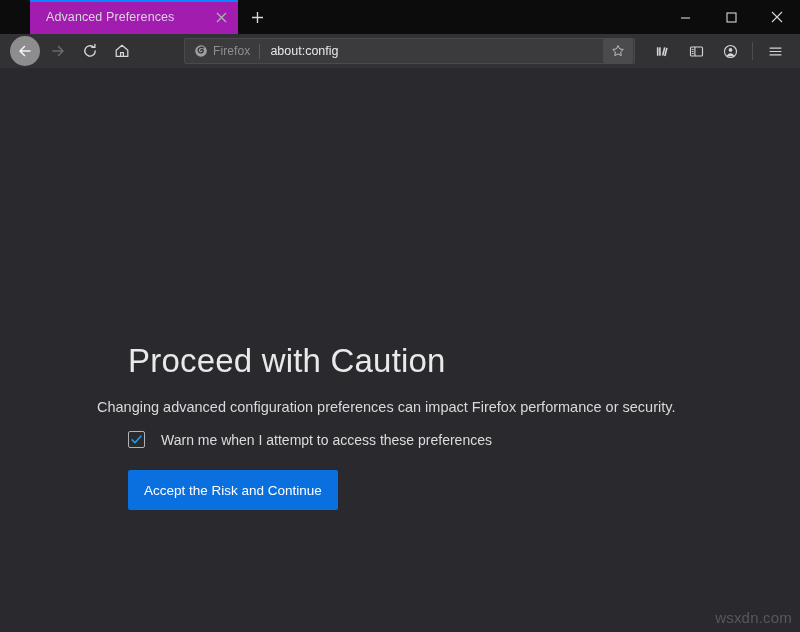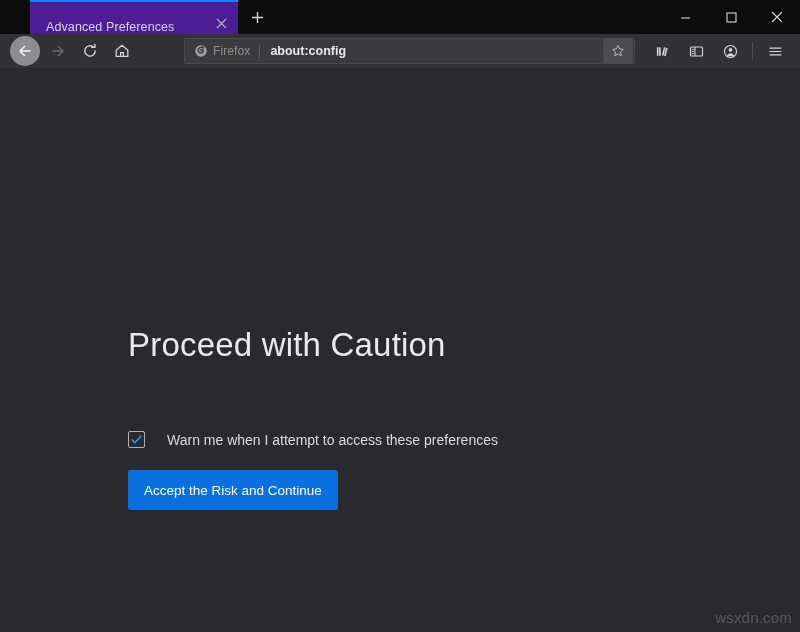--- a/index.html
+++ b/index.html
@@ -19,23 +19,23 @@
     background: #0c0c0d;
     display: flex;
     align-items: flex-end;
   }
 
   .tab {
     position: relative;
     margin-left: 30px;
     width: 208px;
     height: 34px;
-    background: #4c1d95;
-    display: flex;
-    align-items: flex-end;
+    background: #a21caf;
+    display: flex;
+    align-items: center;
     padding: 0 6px 0 16px;
   }
   .tab::before {
     content: "";
     position: absolute;
     top: 0; left: 0; right: 0;
     height: 2px;
     background: #0a84ff;
   }
   .tab-title {
@@ -133,21 +133,20 @@
     flex: 0 0 auto;
   }
   .url-text {
     flex: 1;
     color: #e8e8ea;
     font-size: 12.5px;
     padding-left: 10px;
     white-space: nowrap;
     overflow: hidden;
     min-width: 0;
-    font-weight: bold;
   }
   .star-btn {
     width: 30px; height: 24px;
     margin-right: 1px;
     display: flex; align-items: center; justify-content: center;
     color: #c5c5c7;
     background: #4b4b4e;
     border-radius: 2px;
     flex: 0 0 auto;
   }
@@ -173,40 +172,40 @@
     position: relative;
     padding-left: 128px;
   }
 
   .warning-heading {
     color: #e9e9ea;
     font-size: 33px;
     font-weight: 300;
     letter-spacing: .2px;
     position: absolute;
-    top: 258px;
+    top: 274px;
     left: 128px;
   }
 
   .warning-desc {
     color: #d9d9da;
     font-size: 14.5px;
     position: absolute;
     top: 331px;
     left: 97px;
     white-space: nowrap;
   }
 
   .warning-checkrow {
     position: absolute;
     top: 363px;
     left: 128px;
     display: flex;
     align-items: center;
-    gap: 22px;
+    gap: 16px;
   }
   .checkbox {
     width: 17px; height: 17px;
     border: 1px solid #b1b1b3;
     background: #2a2a2e;
     border-radius: 2px;
     display: flex;
     align-items: center;
     justify-content: center;
     flex: 0 0 auto;
@@ -361,20 +360,21 @@
     <svg width="15" height="15" viewBox="0 0 16 16" aria-hidden="true">
       <path d="M2.2 4.3 H13.8 M2.2 8 H13.8 M2.2 11.7 H13.8" stroke="currentColor" stroke-width="1.3" stroke-linecap="round"></path>
     </svg>
   </div>
 </div>
 
 <div class="content">
 
   <h1 class="warning-heading">Proceed with Caution</h1>
 
+  <p class="warning-desc">Changing advanced configuration preferences can impact Firefox performance or security.</p>
 
   <label class="warning-checkrow">
     <span class="checkbox">
       <svg width="13" height="13" viewBox="0 0 14 14" aria-hidden="true">
         <path d="M2.3 7.4 L5.4 10.5 L11.7 3.4" stroke="#17a0f5" stroke-width="1.7" fill="none" stroke-linecap="round" stroke-linejoin="round"></path>
       </svg>
     </span>
     <span class="check-label">Warn me when I attempt to access these preferences</span>
   </label>
 

